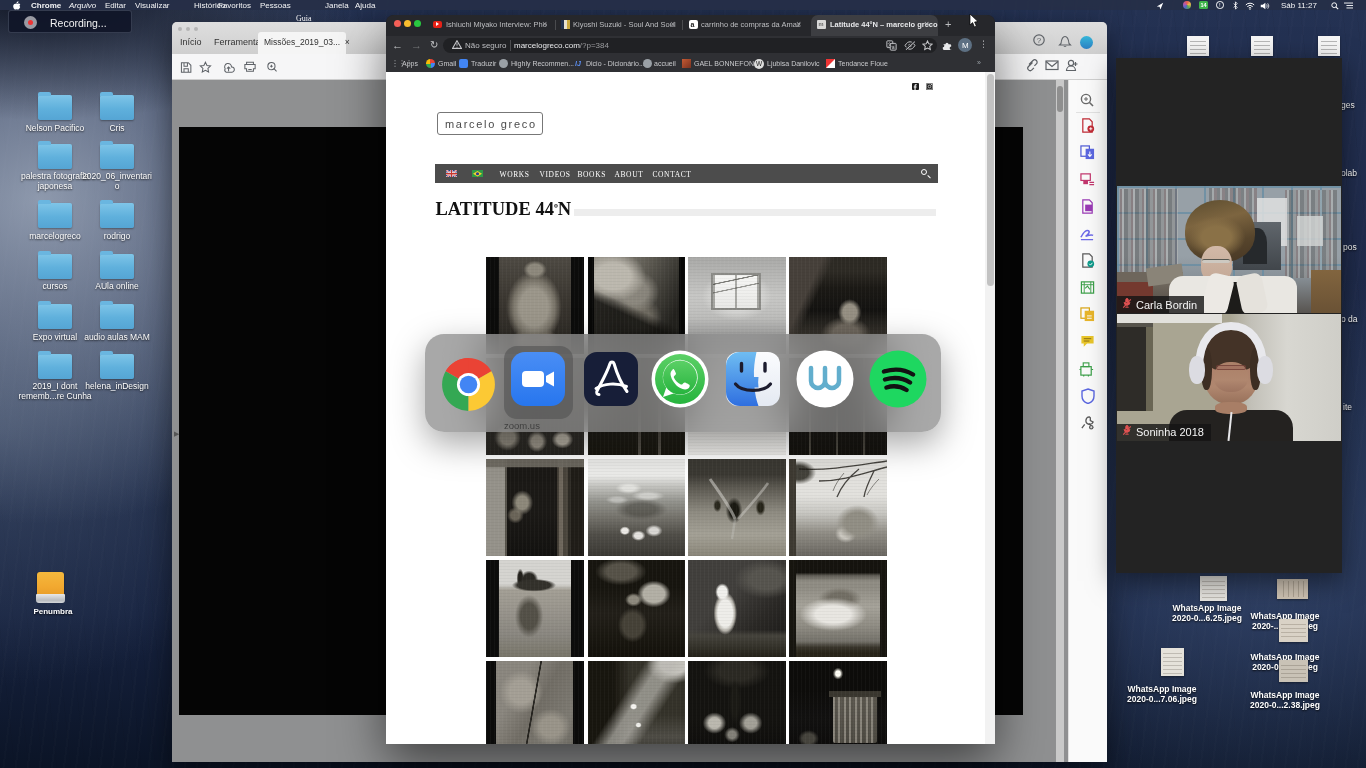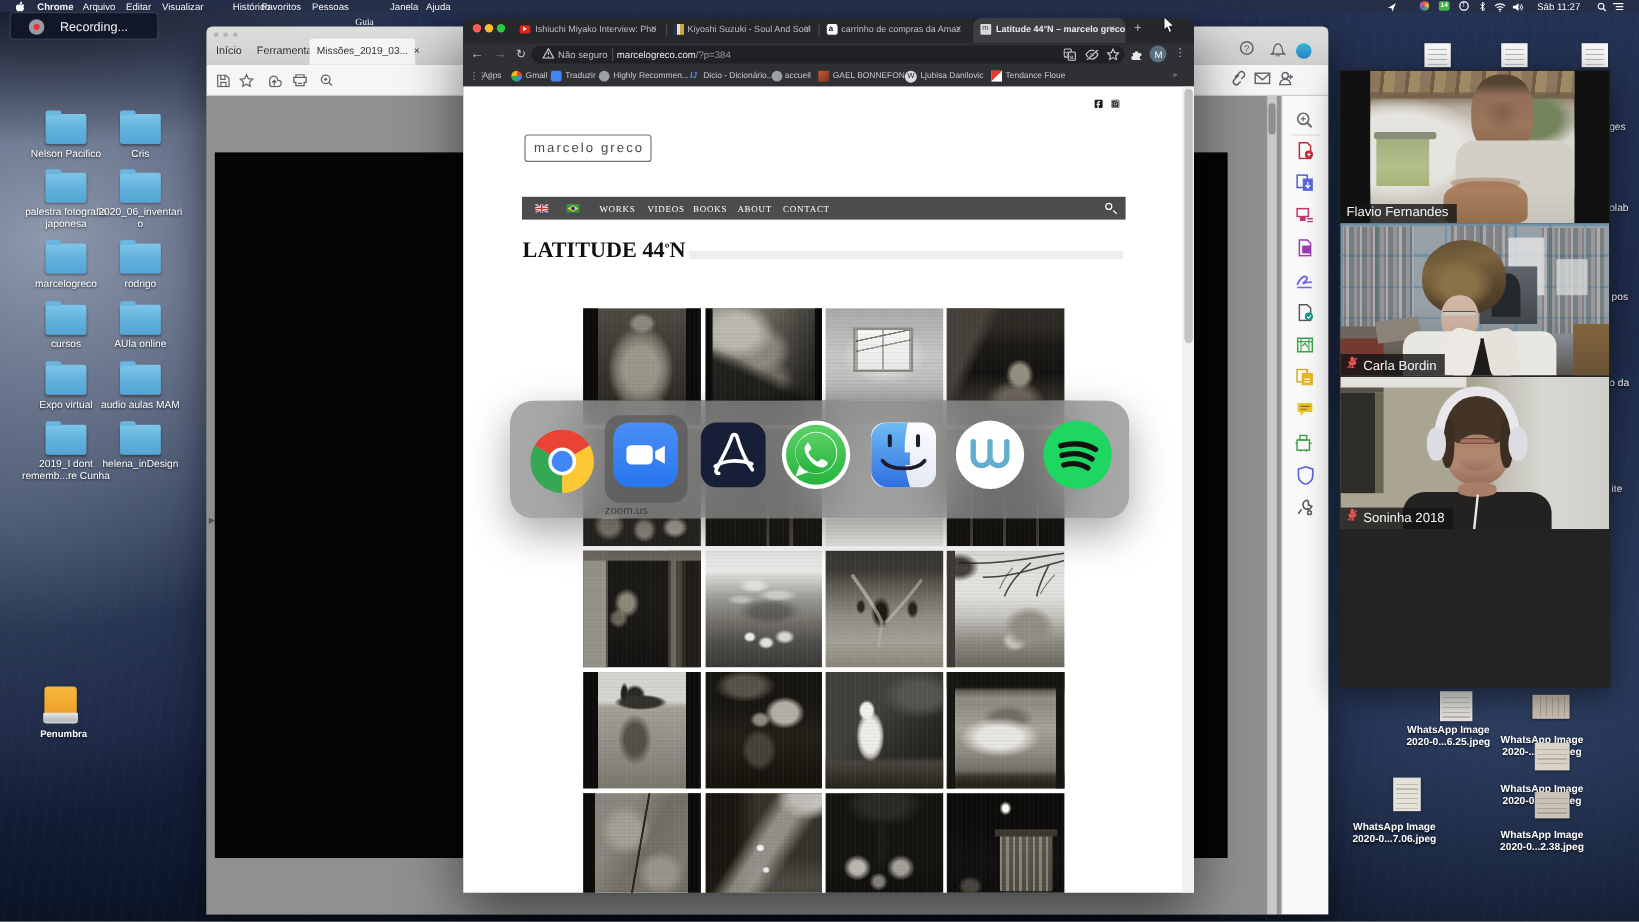--- a/index.html
+++ b/index.html
@@ -486,38 +486,20 @@
 </div>
 
 <style>
  .ztile { position:absolute; left:1px; width:224px; height:127px; overflow:hidden; background:#111; }
  .zlabel { position:absolute; left:0; bottom:0; background:rgba(20,20,20,.8); color:#f5f5f5;
    font-size:11px; padding:1.5px 7px 2.5px 5px; white-space:nowrap; }
  .micoff { display:inline-block; position:relative; width:10px; height:11px; margin-right:4px; }
 </style>
 <div id="zoomwin" class="abs" style="left:1116px;top:57.5px;width:226px;height:515px;background:#232323;box-shadow:0 8px 26px rgba(0,0,0,.5);">
 
-  <div class="ztile" style="top:1px;">
-    <div class="abs" style="left:25px;top:0;width:170px;height:127px;background:
-      radial-gradient(55% 42% at 14% 52%, #e6e4df 0 55%, transparent 82%),
-      radial-gradient(28% 26% at 80% 32%, #74845c 0 45%, transparent 78%),
-      radial-gradient(22% 30% at 98% 60%, #d9d6cf 0 50%, transparent 82%),
-      linear-gradient(180deg, #93806a 0 13%, #8a7760 17%, #b5ac9e 24%, #d5d2cb 40%, #c9c5be 100%);"></div>
-    <div class="abs" style="left:25px;top:0;width:170px;height:20px;background:repeating-linear-gradient(96deg,#8a765a 0 9px, #6b5a42 9px 12px, #a08a64 12px 21px);opacity:.9;"></div>
-    <div class="abs" style="left:25px;top:18px;width:170px;height:5px;background:#6b5a45;opacity:.7;"></div>
-    <div class="abs" style="left:30px;top:56px;width:44px;height:40px;background:linear-gradient(180deg,#a2af7e,#b3bf8a 60%,#a5b278);"></div>
-    <div class="abs" style="left:28px;top:51px;width:52px;height:6px;background:#8a8d7a;border-radius:2px;"></div>
-
-    <div class="abs" style="left:109px;top:3px;width:52px;height:66px;border-radius:44% 44% 42% 42%;background:linear-gradient(180deg,#554433 0 12%, #926e57 26%, #9c765c 62%, #8a674f 100%);"></div>
-    <div class="abs" style="left:118px;top:26px;width:34px;height:24px;background:radial-gradient(circle at 50% 40%, rgba(70,48,35,.28), transparent 72%);"></div>
-    <div class="abs" style="left:96px;top:58px;width:98px;height:70px;border-radius:16px 14px 0 0;background:linear-gradient(180deg,#d2cfc7 0 60%, #c6c2b9 100%);"></div>
-    <div class="abs" style="left:86px;top:92px;width:70px;height:36px;border-radius:40% 40% 20% 20%;background:linear-gradient(180deg,#ad8261 10%,#95704f 90%);"></div>
-    <div class="abs" style="left:92px;top:89px;width:58px;height:9px;border-radius:45%;background:rgba(160,118,88,.5);"></div>
-    <div class="zlabel">Flavio Fernandes</div>
-  </div>
 
   <div class="ztile" style="top:128.5px;">
     <div class="abs" style="left:0;top:0;width:224px;height:127px;background:linear-gradient(180deg,#97a0a7 0 55%, #8a939a 70%, #585450 100%);"></div>
     <div class="abs" style="left:0;top:0;width:224px;height:98px;background:
       repeating-linear-gradient(90deg, rgba(101,140,163,.75) 0 2px, transparent 2px 29px),
       repeating-linear-gradient(180deg, rgba(101,140,163,.75) 0 2px, transparent 2px 26px);"></div>
     <div class="abs" style="left:3px;top:3px;width:58px;height:88px;background:repeating-linear-gradient(90deg,#6e4a46 0 2px,#c9c6bf 2px 4px,#45423e 4px 8px,#8a8580 8px 11px);opacity:.38;"></div>
     <div class="abs" style="left:92px;top:2px;width:48px;height:42px;background:repeating-linear-gradient(90deg,#4a4642 0 3px,#bab7b0 3px 5px,#6e4a46 5px 8px);opacity:.35;"></div>
     <div class="abs" style="left:168px;top:4px;width:52px;height:88px;background:repeating-linear-gradient(90deg,#6e4a46 0 2px,#c9c6bf 2px 4px,#45423e 4px 8px,#918c86 8px 11px);opacity:.35;"></div>
     <div class="abs" style="left:140px;top:12px;width:30px;height:48px;background:#dfe1e0;opacity:.85;"></div>
@@ -653,21 +635,21 @@
   </svg>
   <div class="abs txt" style="left:79px;top:86px;width:69px;text-align:left;font-size:9.5px;color:#3f3f3f;">zoom.us</div>
 </div>
 
 <div id="menubar" class="abs" style="left:0;top:0;width:1366px;height:10px;background:rgba(38,47,72,.92);color:rgba(255,255,255,.95);font-size:8px;">
   <svg class="abs" style="left:13px;top:1px;" width="8" height="9" viewBox="0 0 24 28">
   <path d="M16.5 1 c.3 2 -.6 4 -1.8 5.4 c-1.2 1.5 -3.2 2.6 -5 2.4 c-.3 -1.9 .7 -3.9 1.8 -5.2 C12.8 2.2 14.9 1.1 16.5 1 Z" fill="#fff"></path>
   <path d="M12 9.5 c1.6 0 3.2 -1 5.3 -1 c1.9 0 3.9 1 5 2.7 c-2.6 1.6 -3.4 5.6 -.4 7.7 c-.7 1.8 -1.2 2.7 -2.1 4.1 c-1.2 1.9 -2.7 4 -4.6 4 c-1.8 0 -2.3 -1.1 -4.4 -1.1 c-2.1 0 -2.7 1.1 -4.5 1.1 c-1.9 0 -3.3 -2 -4.6 -3.9 C.2 20.3 -.8 15.1 1.5 11.9 C2.7 10.1 4.7 9 6.7 9 c1.9 0 3.6 1.1 5.3 .5 Z" fill="#fff" transform="translate(0,-.5)"></path>
 </svg>
   <div class="abs txt" style="left:31px;top:1px;font-weight:bold;">Chrome</div>
-  <div class="abs txt" style="left:69px;top:1px;">Arquivo</div>
+  <div class="abs txt" style="left:69px;top:1px;font-style:italic;">Arquivo</div>
   <div class="abs txt" style="left:105px;top:1px;">Editar</div>
   <div class="abs txt" style="left:135px;top:1px;">Visualizar</div>
   <div class="abs txt" style="left:178px;top:1px;padding-left:16px;">Histórico</div>
   <div class="abs txt" style="left:218px;top:1px;">Favoritos</div>
   <div class="abs txt" style="left:260px;top:1px;">Pessoas</div>
   <div class="abs txt" style="left:296px;top:14px;font-family:Liberation Serif, serif;">Guia</div>
   <div class="abs txt" style="left:325px;top:1px;">Janela</div>
   <div class="abs txt" style="left:355px;top:1px;">Ajuda</div>
   <svg class="abs" style="left:1156px;top:1.5px;" width="8" height="8" viewBox="0 0 10 10">
       <path d="M9 1 L1 5.5 L4.5 6 L5.5 9.5 Z" fill="#fff"></path>

